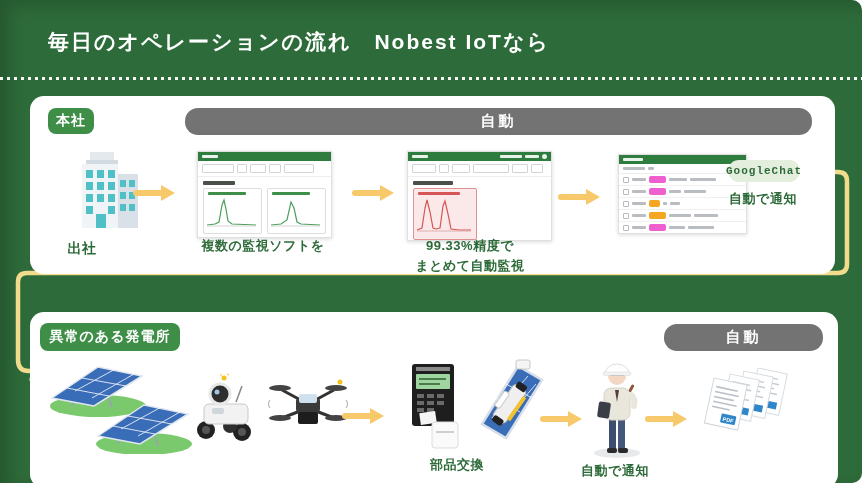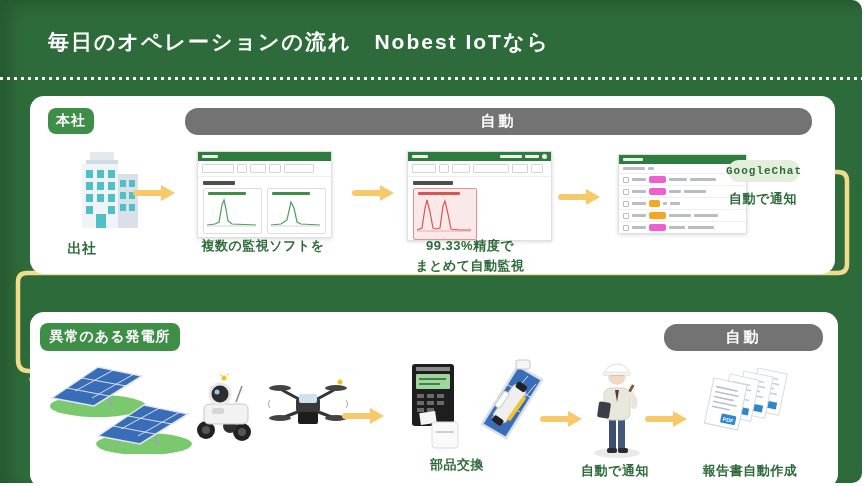--- a/index.html
+++ b/index.html
@@ -378,17 +378,16 @@
             <line x1="4" y1="8" x2="26" y2="8"></line>
             <line x1="4" y1="13" x2="28" y2="13"></line>
             <line x1="4" y1="18" x2="24" y2="18"></line>
             <line x1="4" y1="23" x2="28" y2="23"></line>
             <line x1="4" y1="28" x2="22" y2="28"></line>
           </g>
         <rect x="15" y="33" width="15" height="9" rx="1" fill="#2f86c9"></rect>
         <text x="22.5" y="40" text-anchor="middle" font-size="5.5" font-weight="bold" fill="#ffffff" font-family="Liberation Sans, sans-serif">PDF</text>
       </g>
     </svg>
-    <div class="flow-label" style="left:630px;top:149px;width:180px;">報告書自動作成</div>
   </div>
 
   <div class="bottom-strip"></div>
 </div>
 
 </body></html>

